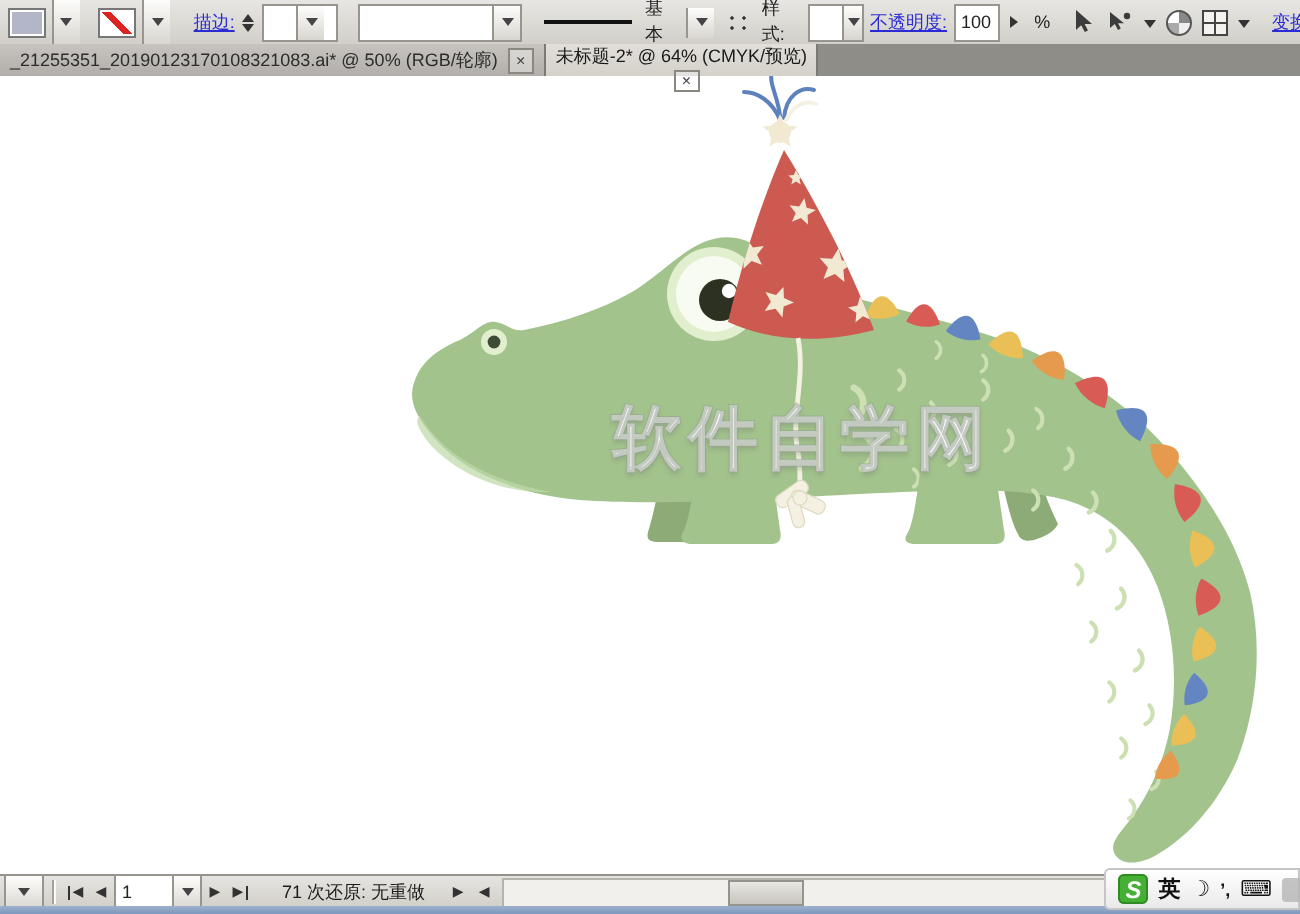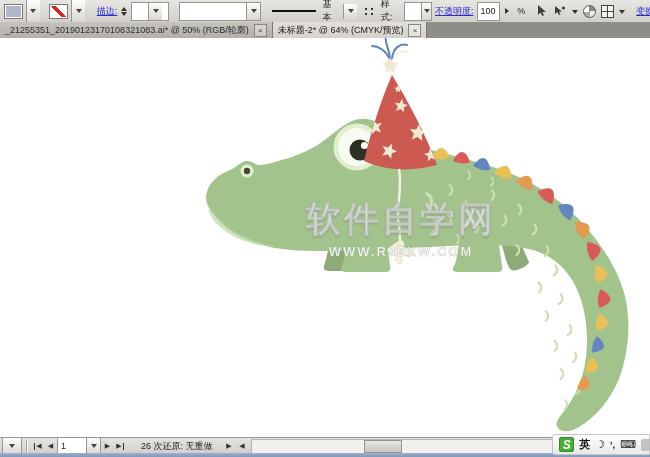--- a/index.html
+++ b/index.html
@@ -42,21 +42,21 @@
   .circle-icon{width:11px;height:11px;border-radius:50%;border:1px solid #555;
                background:conic-gradient(#888 0 25%,#eee 25% 50%,#aaa 50% 75%,#fff 75%);}
   .grid-icon{width:11px;height:11px;border:1px solid #444;
              background:linear-gradient(#444,#444) 5px 0/1px 100% no-repeat,
                         linear-gradient(#444,#444) 0 5px/100% 1px no-repeat,#f4f2ee;}
   .mini-tri{border:3px solid transparent;border-top:4px solid #333;margin:4px 2px 0 1px;}
   
   .tabbar{top:22px;height:16px;background:#8f8d88;align-items:stretch;}
   .tab{display:flex;align-items:center;padding:0 5px;border-right:1px solid #7b7974;white-space:nowrap;}
   .tab.inactive{background:linear-gradient(#c7c4bf,#b2afaa);color:#2c2c2c;}
-  .tab.active{background:linear-gradient(#e2dfda,#d4d1cb);color:#1a1a1a;}
+  .tab.active{background:linear-gradient(#e2dfda,#d4d1cb);color:#1a1a1a;flex-direction:column;}
   .tab .close{margin-left:5px;width:11px;height:11px;border:1px solid #8a8781;display:flex;align-items:center;
               justify-content:center;font-size:8px;color:#444;background:rgba(255,255,255,.35);}
   
   .statusbar{top:437px;height:16px;background:linear-gradient(#e6e4e0,#d2cfc9);border-top:1px solid #96938c;padding-left:2px;}
   .sb-btn{display:flex;align-items:center;justify-content:center;height:13px;min-width:13px;color:#333;font-size:7px;}
   .sb-btn .bar-glyph{display:inline-block;width:1px;height:7px;background:#333;margin:0 1px;}
   .undo-text{margin:0 10px 0 14px;white-space:nowrap;color:#1d1d1d;}
   .scroll-track{flex:1;height:13px;background:#f2f0ec;border:1px solid #b6b3ac;border-right:none;position:relative;margin-left:2px;}
   .scroll-thumb{position:absolute;left:112px;top:0;width:36px;height:11px;background:linear-gradient(#e9e7e3,#c8c5bf);
                 border:1px solid #96938c;}
@@ -178,21 +178,20 @@
     <g fill="var(--string_white)" stroke="#dfd9c2" stroke-width="0.6">
       <rect x="-9" y="-3.5" width="18" height="7" rx="3" transform="translate(396,247) rotate(-35)"></rect>
       <rect x="-9" y="-3.5" width="18" height="7" rx="3" transform="translate(404,251) rotate(25)"></rect>
       <rect x="-8" y="-3" width="16" height="6" rx="3" transform="translate(398,256) rotate(75)"></rect>
       <circle cx="400" cy="249" r="3.5"></circle>
     </g>
   </svg>
 
   <div class="watermark">
     <div class="wm-title">软件自学网</div>
-    <div class="wm-url">WWW.RJZXW.COM</div>
   </div>
 
   <div class="bar toolbar">
     <span class="swatch fill"></span>
     <span class="dd"></span>
     <span style="width:4px"></span>
     <span class="swatch stroke"></span>
     <span class="dd"></span>
     <span style="width:6px"></span>
     <span class="link">描边:</span>
@@ -275,21 +274,21 @@
       <span class="val" style="flex:1">1</span>
       <span class="dd"></span>
     </span>
     <span class="sb-btn">
       <span>▶</span>
       </span>
     <span class="sb-btn">
       <span>▶</span>
         <span class="bar-glyph"></span>
       </span>
-    <span class="undo-text">26 次还原: 无重做</span>
+    <span class="undo-text">71 次还原: 无重做</span>
     <span class="sb-btn">▶</span>
     <span class="sb-btn">◀</span>
     <span class="scroll-track">
       <span class="scroll-thumb"></span>
     </span>
   </div>
 
   <div class="ime">
     <span class="ime-logo">S</span>
     <span class="ime-item">英</span>

